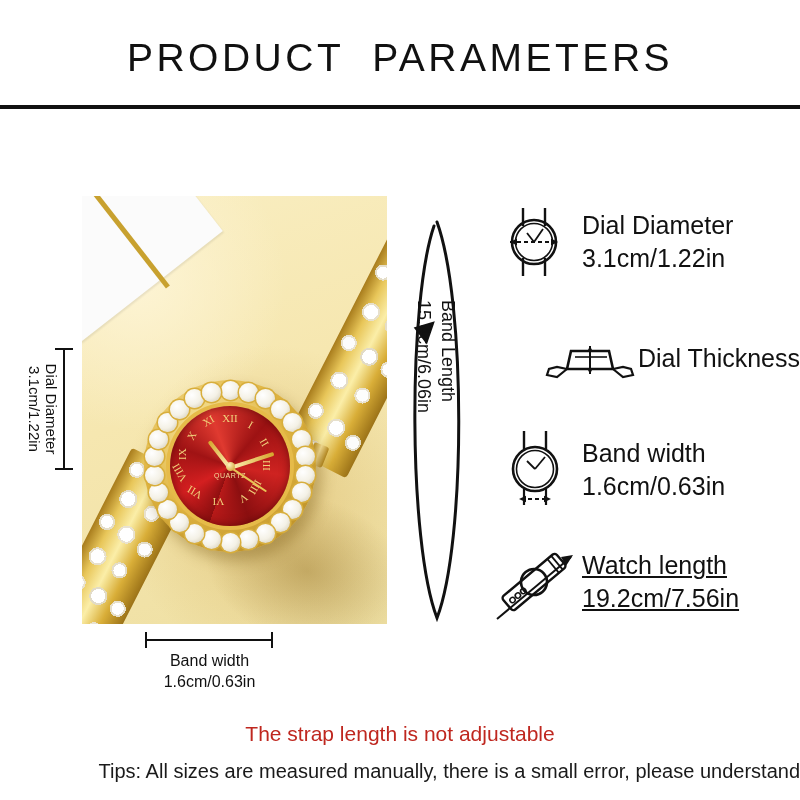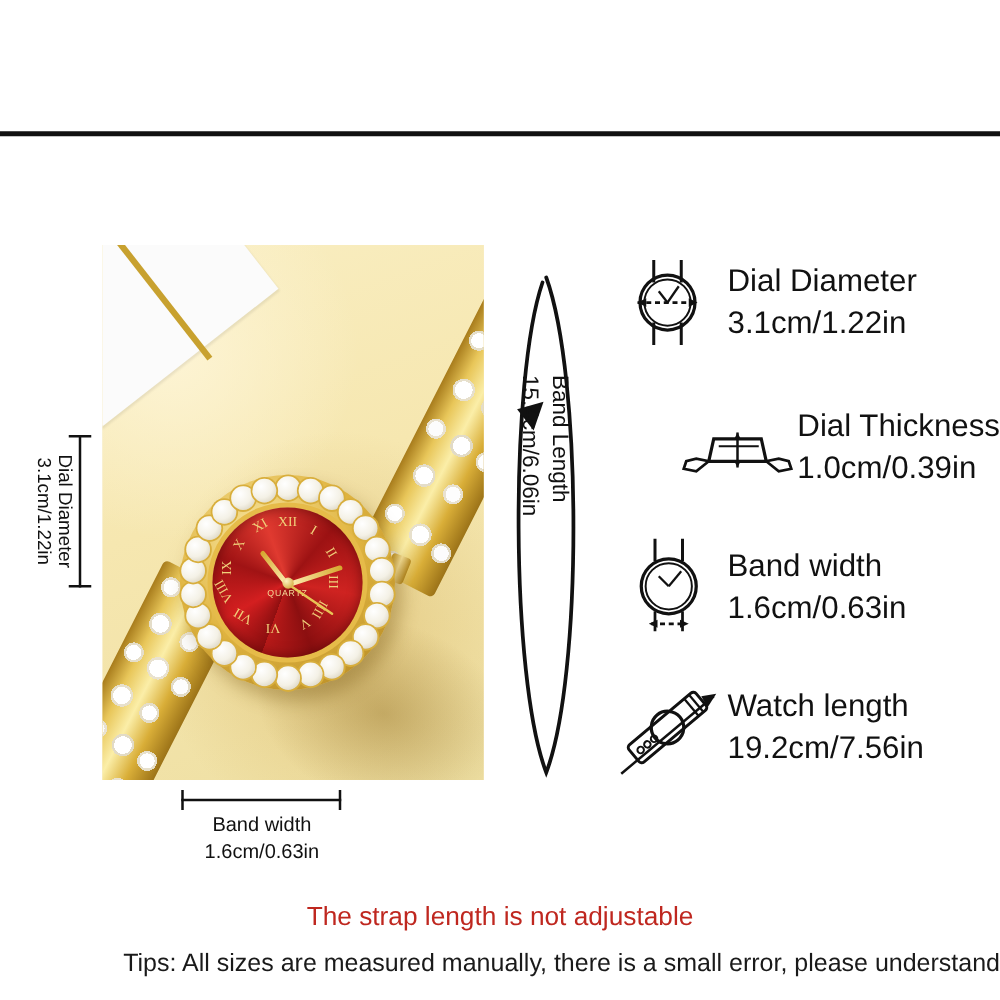--- a/index.html
+++ b/index.html
@@ -324,21 +324,21 @@
   }
   .spec-text {
     font-size: 25px;
     line-height: 33px;
     color: #111111;
     white-space: nowrap;
   }
   .spec-1 { top: 196px; }
   .spec-2 { top: 312px; justify-content: flex-end; }
   .spec-3 { top: 424px; }
-  .spec-4 { top: 536px; }
+  .spec-4 { top: 536px; text-decoration: underline; }
 
   
   .note-red {
     position: absolute;
     left: 0;
     top: 722px;
     width: 800px;
     text-align: center;
     font-size: 21px;
     color: #bf271f;
@@ -351,20 +351,21 @@
     text-align: right;
     font-size: 20px;
     color: #1a1a1a;
   }
 </style>
 </head>
 <body>
 
 <div id="page">
 
+  <div class="page-title">PRODUCT  PARAMETERS</div>
   <div class="title-rule"></div>
 
   <div class="photo">
     <div class="photo-bg"></div>
 
     <div class="photo-corner-white"></div>
     <div class="photo-corner-gold"></div>
     <div class="photo-shadow"></div>
 
     <div class="strap-upper">
@@ -479,21 +480,20 @@
         <path d="M22 42 L12 50 L2 48 L4 42 L12 40 Z" fill="none" stroke="#111" stroke-width="2.2"></path>
         <path d="M68 42 L78 50 L88 48 L86 42 L78 40 Z" fill="none" stroke="#111" stroke-width="2.2"></path>
         <line x1="30" y1="30" x2="62" y2="30" stroke="#111" stroke-width="1.6"></line>
         <line x1="45" y1="19" x2="45" y2="47" stroke="#111" stroke-width="2"></line>
         <polygon points="45,19 42,25 48,25" fill="#111"></polygon>
         <polygon points="45,47 42,41 48,41" fill="#111"></polygon>
       </svg>
     </div>
     <div class="spec-text">
       <div>Dial Thickness</div>
-      <div>1.0cm/0.39in</div>
     </div>
   </div>
 
   <div class="spec spec-3">
     <div class="spec-icon">
       <svg width="86" height="86" viewBox="0 0 86 86">
         <line x1="33" y1="4" x2="33" y2="22" stroke="#111" stroke-width="2.4"></line>
         <line x1="55" y1="4" x2="55" y2="22" stroke="#111" stroke-width="2.4"></line>
         <circle cx="44" cy="42" r="22" fill="none" stroke="#111" stroke-width="2.6"></circle>
         <circle cx="44" cy="42" r="18.5" fill="none" stroke="#111" stroke-width="1.6"></circle>

